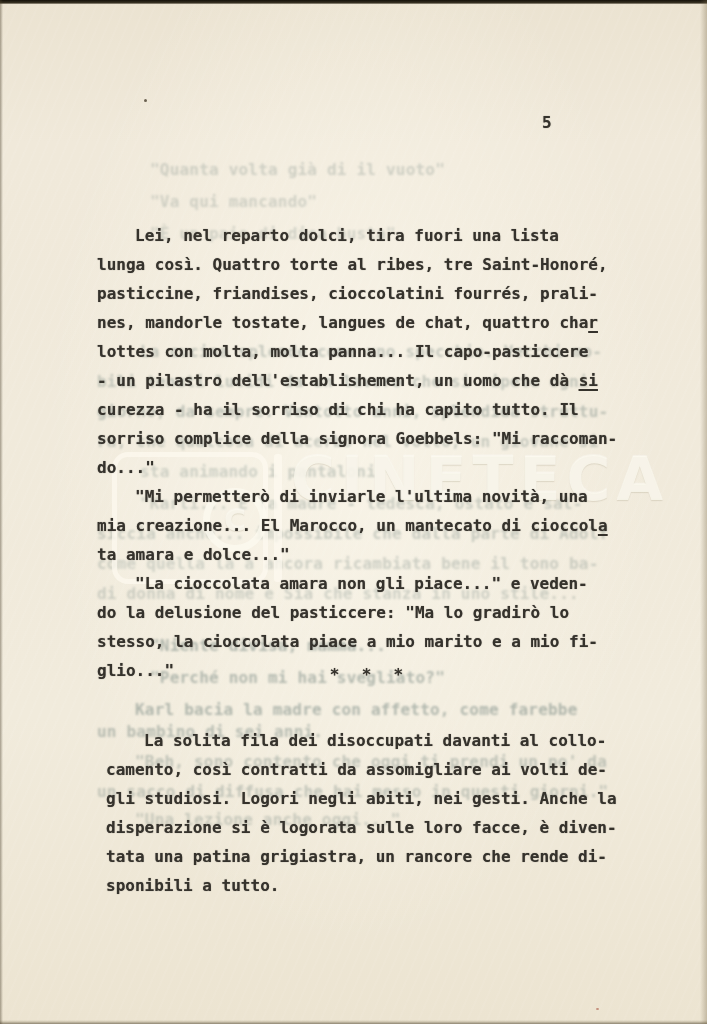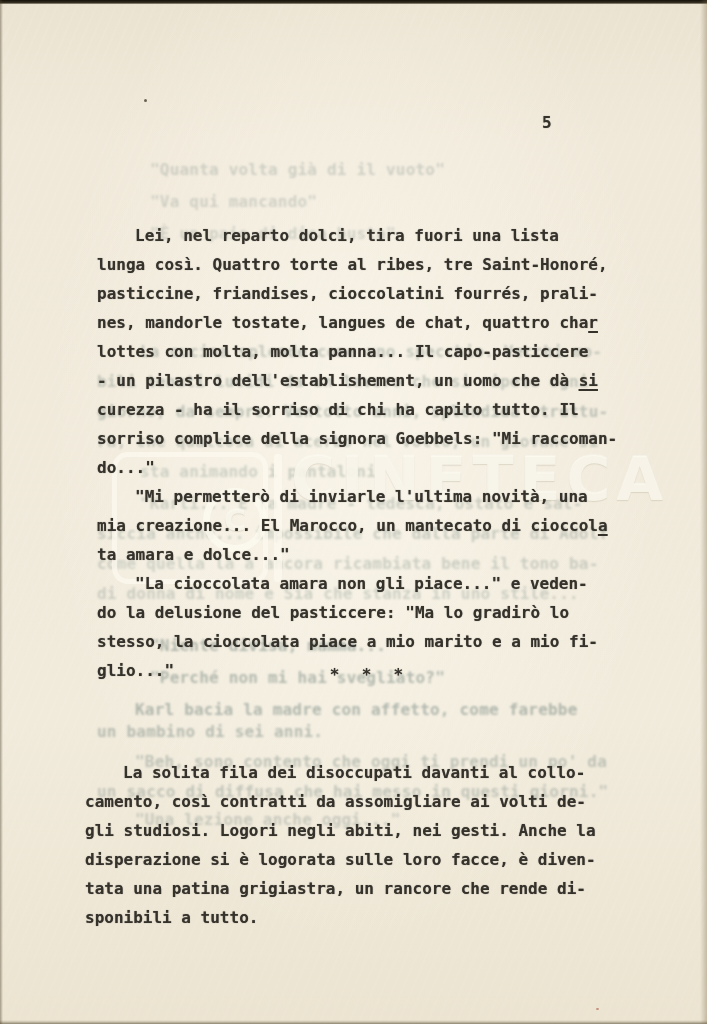--- a/index.html
+++ b/index.html
@@ -47,21 +47,21 @@
   .wm-t1{left:291px;top:448px;font-weight:bold;font-size:60px;letter-spacing:6px;line-height:62px;transform:scaleY(1.02);}
   .wm-t2{left:291px;top:513px;font-weight:bold;font-size:62px;letter-spacing:10px;line-height:66px;}
 
   
   .ink{position:absolute;z-index:3;color:#35322c;
        font:bold 16px/29px "DejaVu Sans Mono","Liberation Mono",monospace;
        text-shadow:0 0 1px rgba(45,42,36,0.55);
        white-space:pre;}
   .pagenum{left:542px;top:108px;}
   .block-a{left:97px;top:177px;width:545px;margin-top:44px;}
-  .block-b{left:85px;top:726px;width:545px;margin-top:32px;}
+  .block-b{left:106px;top:726px;width:545px;}
   .tline{height:29px;}
   .tline.indent{padding-left:38px;}
   .sep{left:97px;top:660px;width:540px;text-align:center;letter-spacing:1px;}
   .u{text-decoration:underline;text-underline-offset:3px;text-decoration-thickness:1.5px;}
 </style>
 </head>
 <body>
 
 <div class="page">
 

